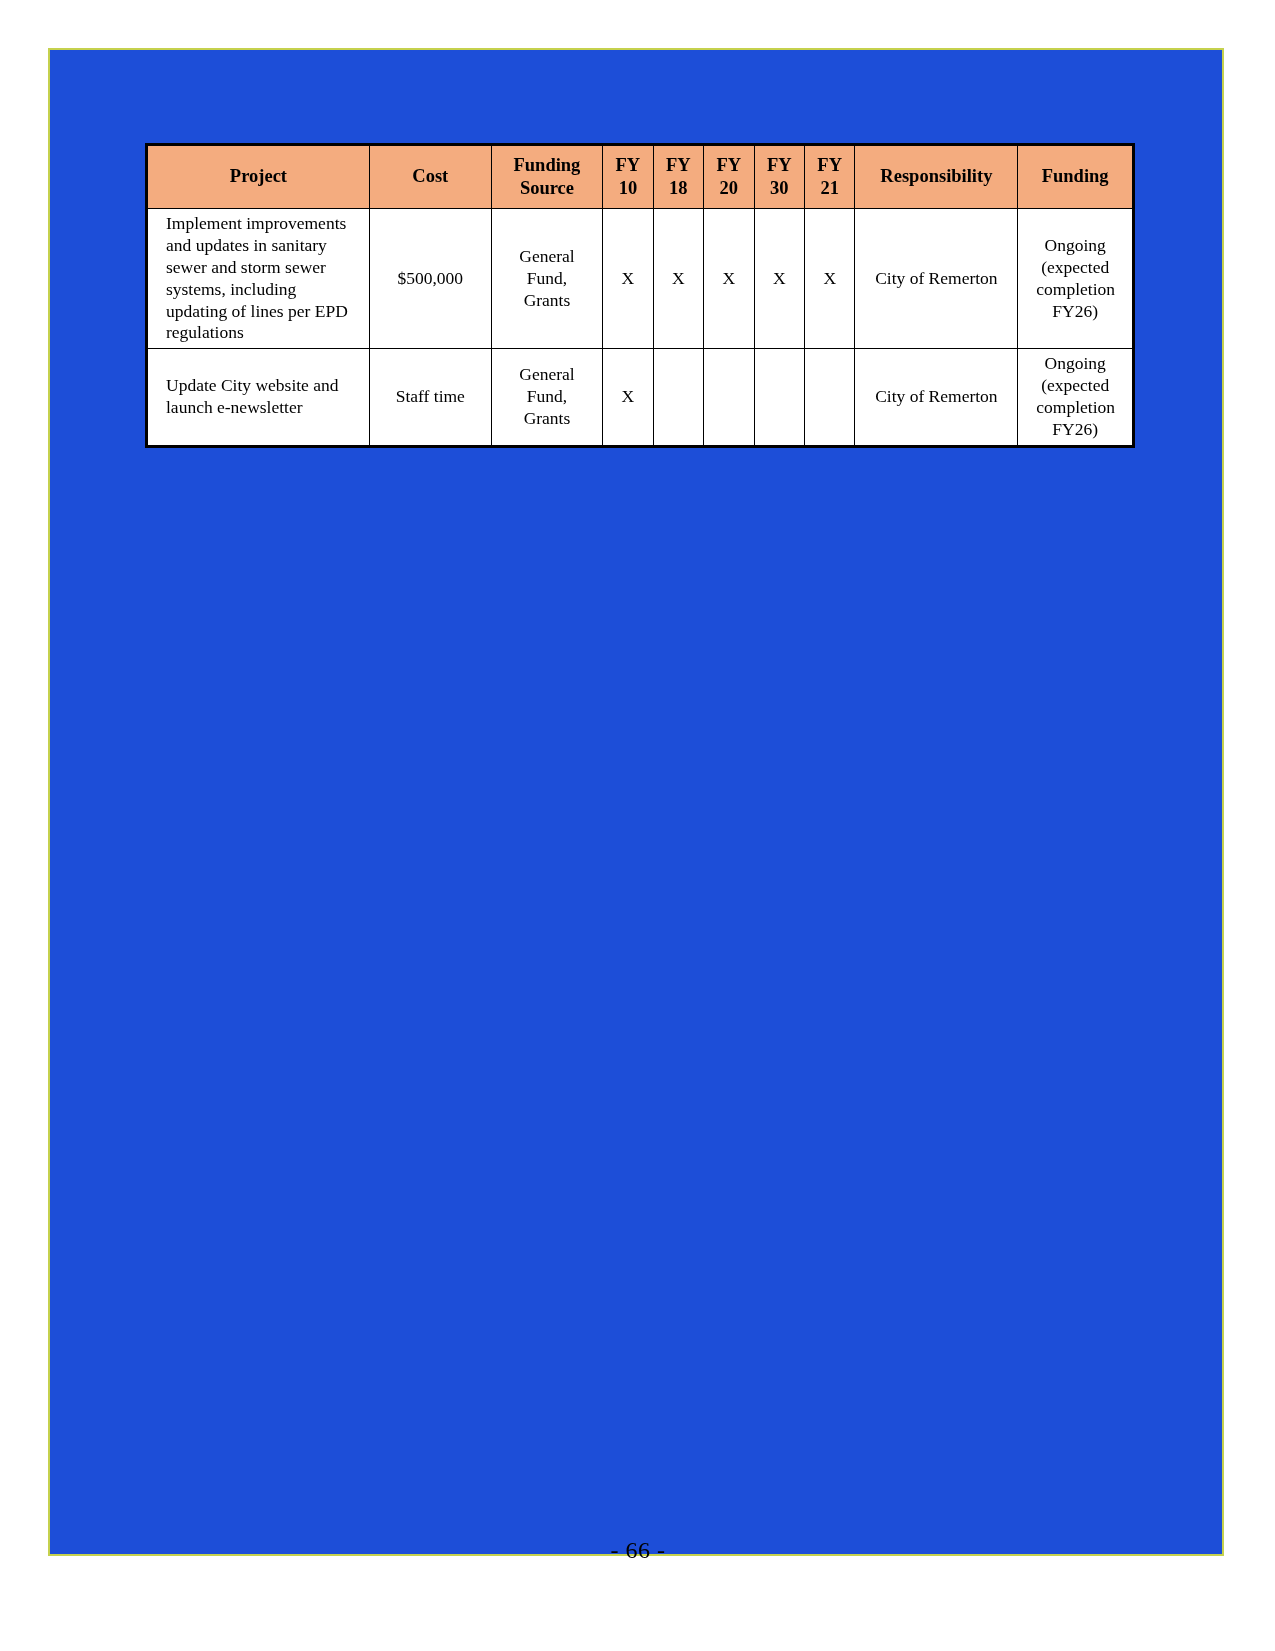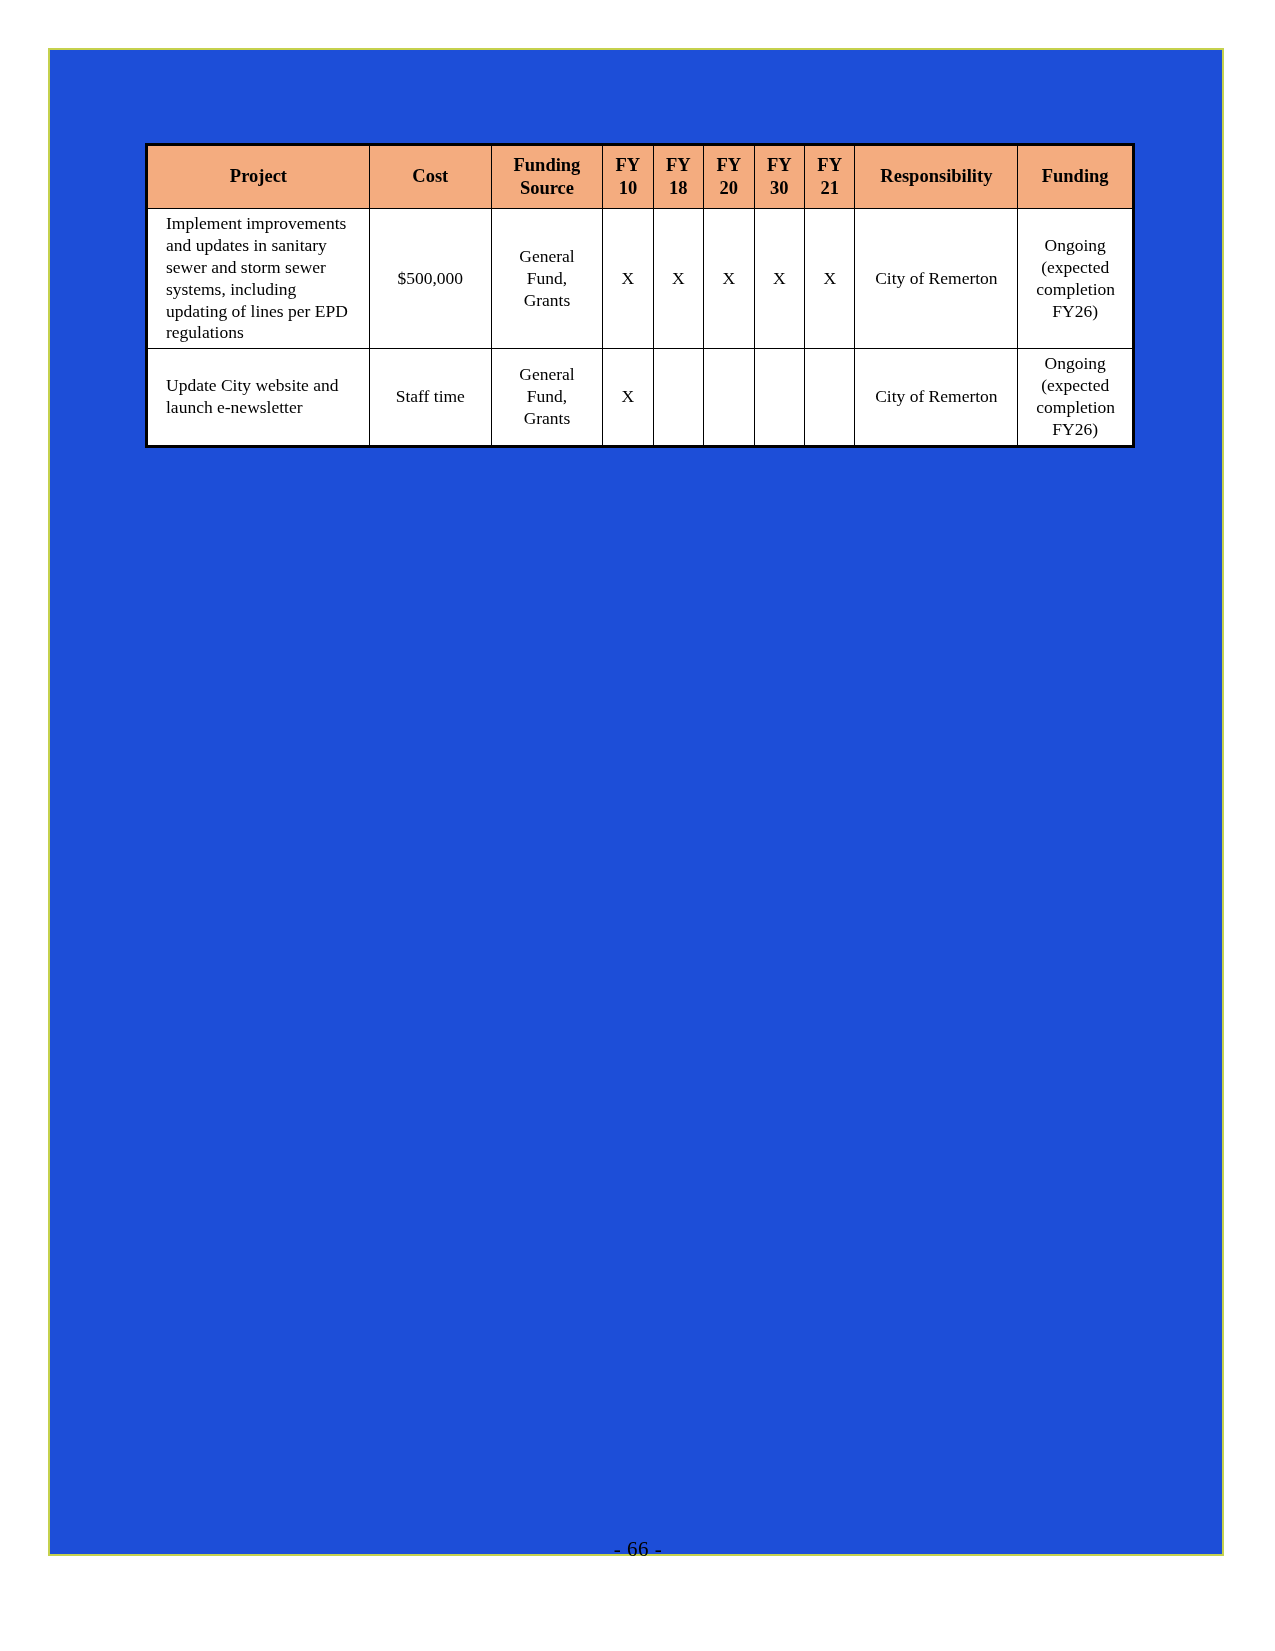--- a/index.html
+++ b/index.html
@@ -81,21 +81,21 @@
     padding: 4px 8px;
     height: 26px;
   }
   .status-lines { }
   .footer {
     position: absolute;
     left: 0;
     top: 1487px;
     width: 1176px;
     text-align: center;
-    font-size: 21px;
+    font-size: 24px;
     color: #000000;
     letter-spacing: 0.5px;
   }
 </style>
 </head>
 <body>
 
 <div class="page">
   <div class="content">
 

